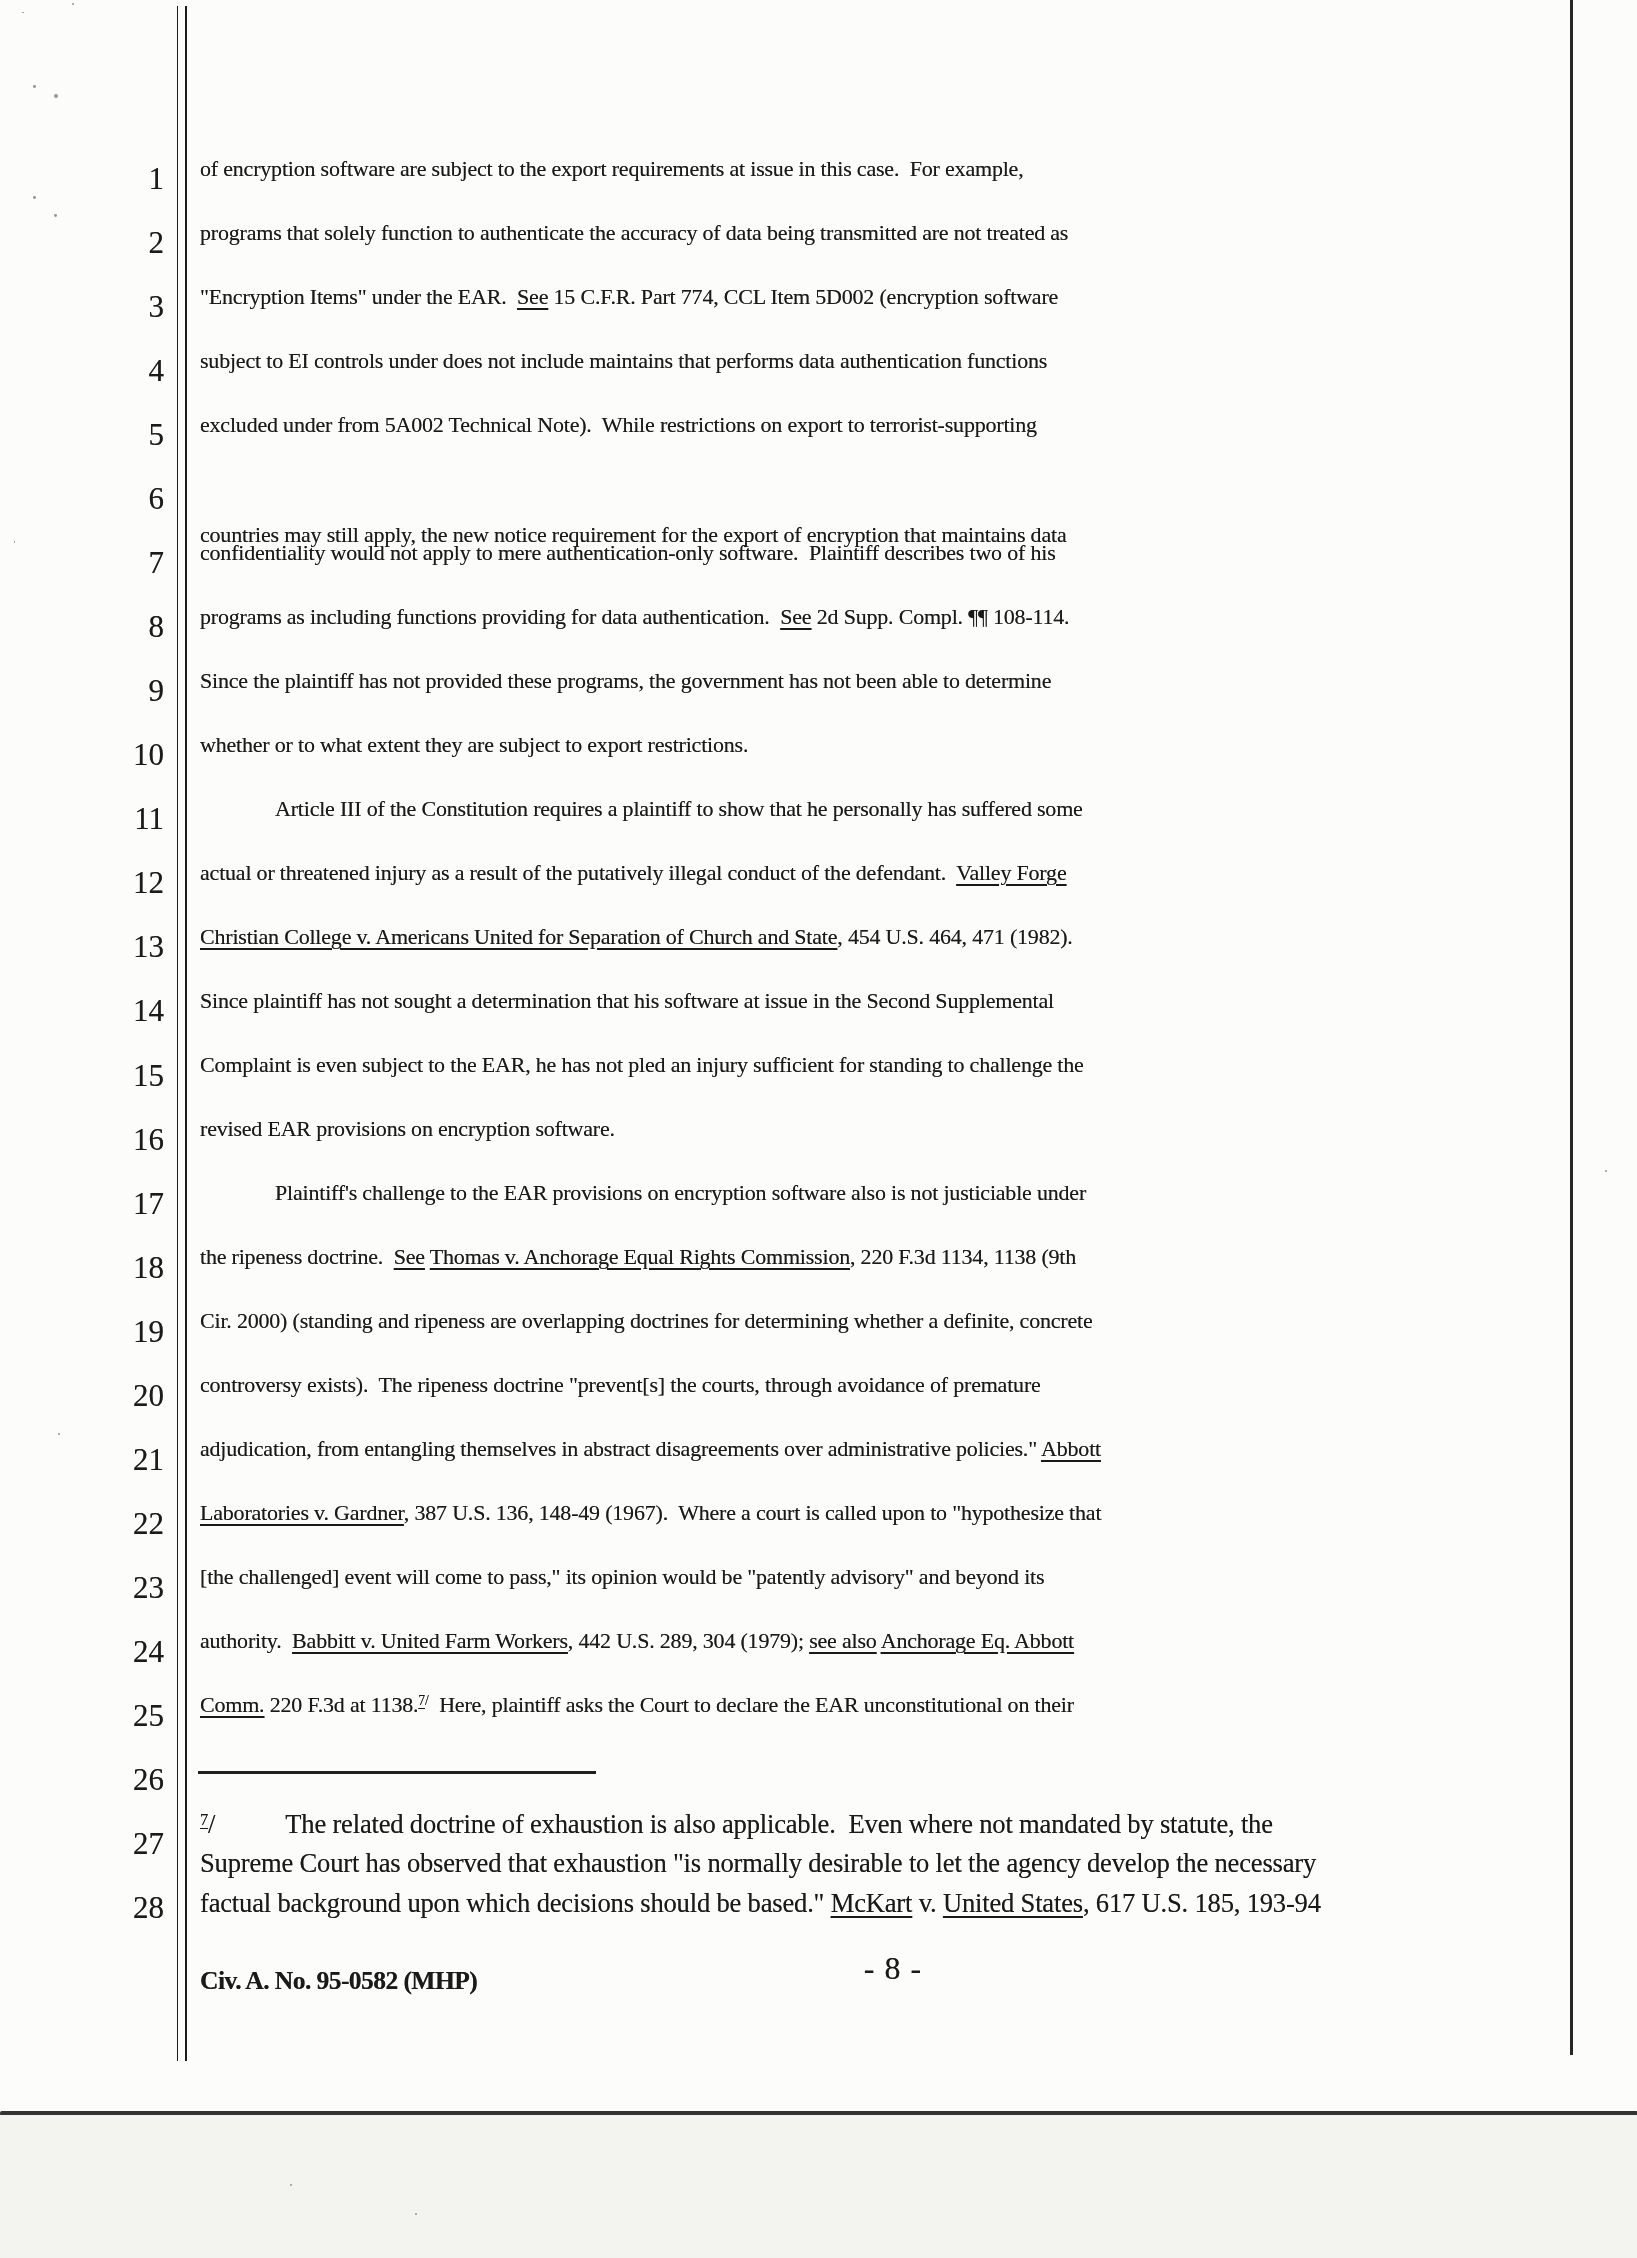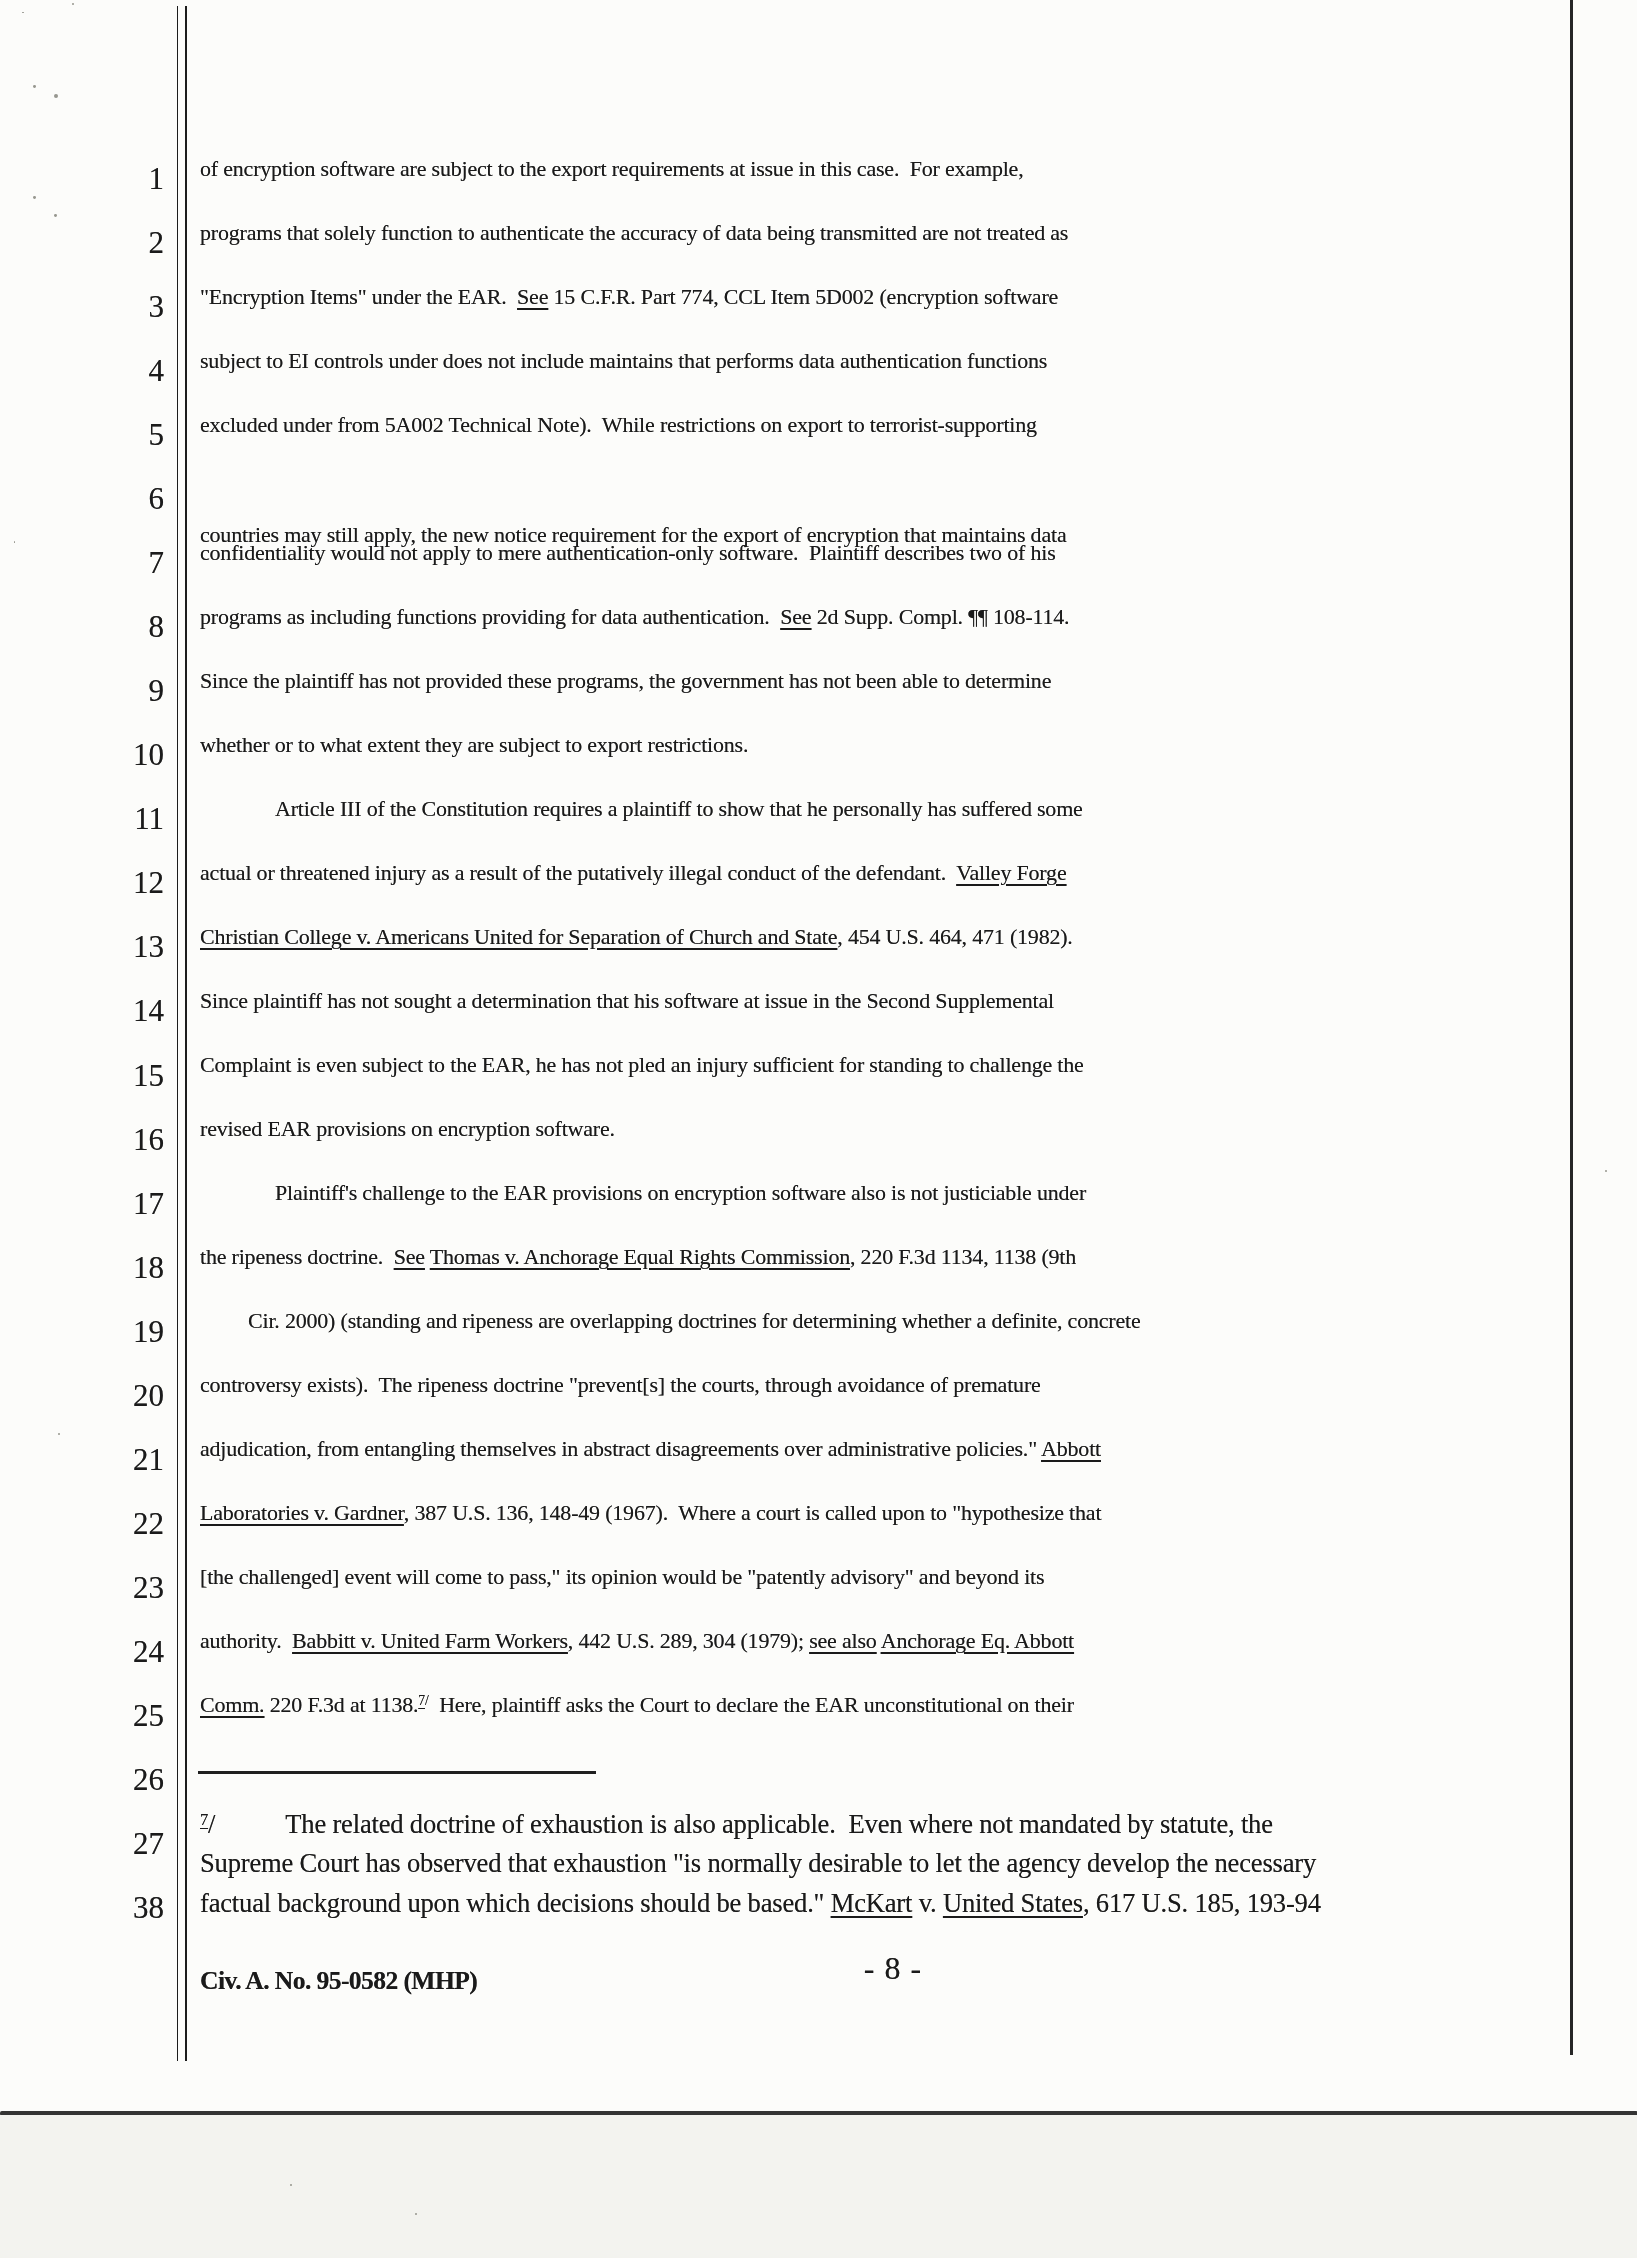--- a/index.html
+++ b/index.html
@@ -82,42 +82,42 @@
       <div class="lineno" style="top: 1248px;">18</div>
       <div class="lineno" style="top: 1312px;">19</div>
       <div class="lineno" style="top: 1376px;">20</div>
       <div class="lineno" style="top: 1440px;">21</div>
       <div class="lineno" style="top: 1504px;">22</div>
       <div class="lineno" style="top: 1568px;">23</div>
       <div class="lineno" style="top: 1632px;">24</div>
       <div class="lineno" style="top: 1696px;">25</div>
       <div class="lineno" style="top: 1760px;">26</div>
       <div class="lineno" style="top: 1824px;">27</div>
-      <div class="lineno" style="top: 1888px;">38</div>
+      <div class="lineno" style="top: 1888px;">28</div>
     </div>
   <div id="bodyText">
       <div class="bline" style="top: 148px;"><span>of encryption software are subject to the export requirements at issue in this case.  For example,</span></div>
       <div class="bline" style="top: 212px;"><span>programs that solely function to authenticate the accuracy of data being transmitted are not treated as</span></div>
       <div class="bline" style="top: 276px;"><span>"Encryption Items" under the EAR.  </span><span class="u">See</span><span> 15 C.F.R. Part 774, CCL Item 5D002 (encryption software</span></div>
       <div class="bline" style="top: 340px;"><span>subject to EI controls under does not include maintains that performs data authentication functions</span></div>
       <div class="bline" style="top: 404px;"><span>excluded under from 5A002 Technical Note).  While restrictions on export to terrorist-supporting</span></div>
       <div class="bline" style="top: 468px; margin-top: 46px;"><span>countries may still apply, the new notice requirement for the export of encryption that maintains data</span></div>
       <div class="bline" style="top: 532px;"><span>confidentiality would not apply to mere authentication-only software.  Plaintiff describes two of his</span></div>
       <div class="bline" style="top: 596px;"><span>programs as including functions providing for data authentication.  </span><span class="u">See</span><span> 2d Supp. Compl. ¶¶ 108-114.</span></div>
       <div class="bline" style="top: 660px; text-align: center;"><span>Since the plaintiff has not provided these programs, the government has not been able to determine</span></div>
       <div class="bline" style="top: 724px;"><span>whether or to what extent they are subject to export restrictions.</span></div>
       <div class="bline indent" style="top: 788px;"><span>Article III of the Constitution requires a plaintiff to show that he personally has suffered some</span></div>
       <div class="bline" style="top: 852px;"><span>actual or threatened injury as a result of the putatively illegal conduct of the defendant.  </span><span class="u">Valley Forge</span></div>
       <div class="bline" style="top: 916px;"><span class="u">Christian College v. Americans United for Separation of Church and State</span><span>, 454 U.S. 464, 471 (1982).</span></div>
       <div class="bline" style="top: 980px;"><span>Since plaintiff has not sought a determination that his software at issue in the Second Supplemental</span></div>
       <div class="bline" style="top: 1044px;"><span>Complaint is even subject to the EAR, he has not pled an injury sufficient for standing to challenge the</span></div>
       <div class="bline" style="top: 1108px;"><span>revised EAR provisions on encryption software.</span></div>
       <div class="bline indent" style="top: 1172px;"><span>Plaintiff's challenge to the EAR provisions on encryption software also is not justiciable under</span></div>
       <div class="bline" style="top: 1236px;"><span>the ripeness doctrine.  </span><span class="u">See</span><span> </span><span class="u">Thomas v. Anchorage Equal Rights Commission</span><span>, 220 F.3d 1134, 1138 (9th</span></div>
-      <div class="bline" style="top: 1300px; margin-left: 48px;"><span>Cir. 2000) (standing and ripeness are overlapping doctrines for determining whether a definite, concrete</span></div>
+      <div class="bline" style="top: 1300px;"><span>Cir. 2000) (standing and ripeness are overlapping doctrines for determining whether a definite, concrete</span></div>
       <div class="bline" style="top: 1364px;"><span>controversy exists).  The ripeness doctrine "prevent[s] the courts, through avoidance of premature</span></div>
       <div class="bline" style="top: 1428px;"><span>adjudication, from entangling themselves in abstract disagreements over administrative policies." </span><span class="u">Abbott</span></div>
       <div class="bline" style="top: 1492px;"><span class="u">Laboratories v. Gardner</span><span>, 387 U.S. 136, 148-49 (1967).  Where a court is called upon to "hypothesize that</span></div>
       <div class="bline" style="top: 1556px;"><span>[the challenged] event will come to pass," its opinion would be "patently advisory" and beyond its</span></div>
       <div class="bline" style="top: 1620px;"><span>authority.  </span><span class="u">Babbitt v. United Farm Workers</span><span>, 442 U.S. 289, 304 (1979); </span><span class="u">see also</span><span> </span><span class="u">Anchorage Eq. Abbott</span></div>
       <div class="bline" style="top: 1684px;"><span class="u">Comm.</span><span> 220 F.3d at 1138.</span><span class="supu">7</span><span class="sup">/</span><span>  Here, plaintiff asks the Court to declare the EAR unconstitutional on their</span></div>
     </div>
 
   <div class="fn-rule"></div>
   <div id="footnote">

